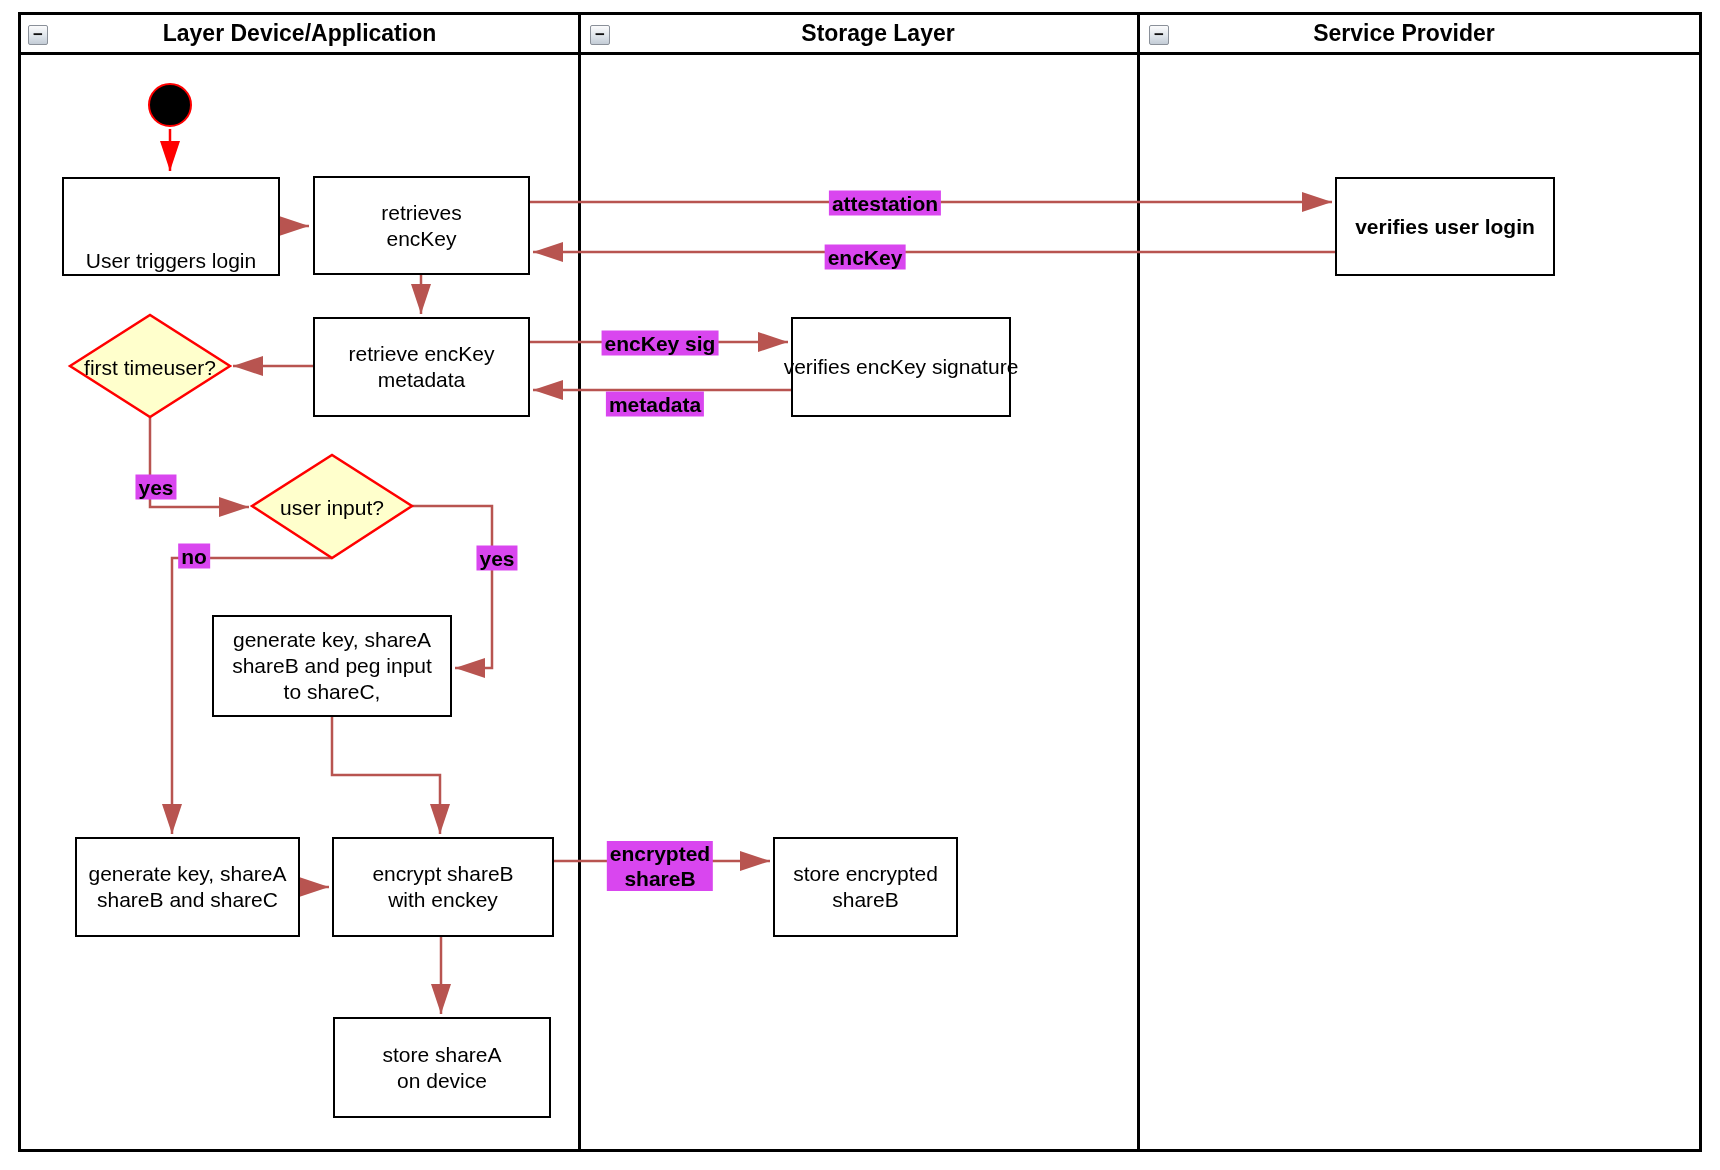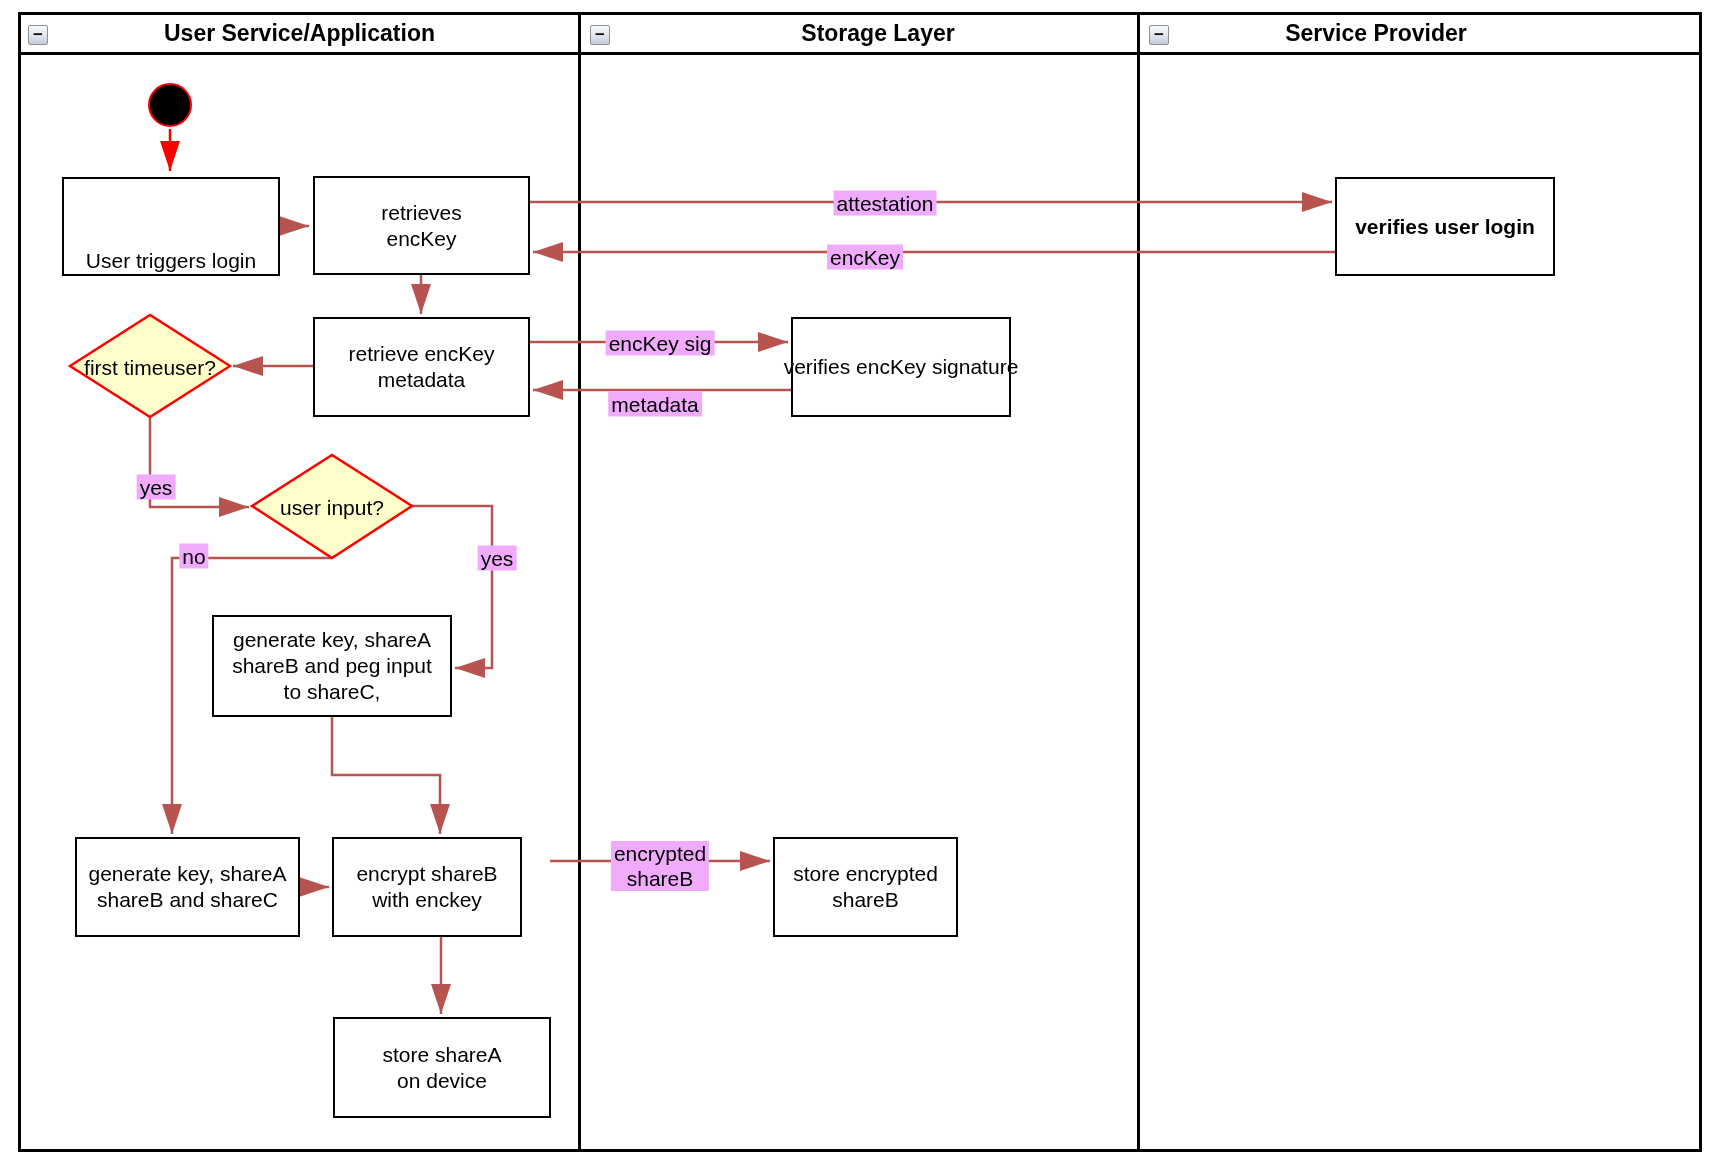--- a/index.html
+++ b/index.html
@@ -33,47 +33,47 @@
     display:flex;flex-direction:column;align-items:center;justify-content:center;
     text-align:center;font-size:21px;line-height:26px;z-index:3;}
   .node.nowrap{white-space:nowrap;overflow:visible;}
   .start-node{left:148px;top:83px;width:44px;height:44px;border-radius:50%;
     background:#000;border:2.5px solid var(--start-accent);z-index:3;}
 
   .decision-label{z-index:3;display:flex;flex-direction:row;align-items:center;justify-content:center;
     text-align:center;font-size:21px;line-height:25px;transform:translate(-50%,-50%);}
 
   
-  .edge-label{z-index:4;transform:translate(-50%,-50%);background:#f0abfc;padding:0 3px;
+  .edge-label{z-index:4;transform:translate(-50%,-50%);background:#d946ef;padding:0 3px;
     font-size:21px;line-height:25px;white-space:nowrap;text-align:center;
-    display:flex;flex-direction:column;align-items:center;}
+    display:flex;flex-direction:column;align-items:center;font-weight:bold;}
 
   
   #svg-edges{position:absolute;left:0;top:0;z-index:2;}
   .edge{stroke:var(--connector);stroke-width:2.5;fill:none;}
   .edge-start{stroke:var(--start-accent);stroke-width:2.5;fill:none;}
   .arrowhead-dark{fill:var(--connector);stroke:none;}
   .arrowhead-red{fill:var(--start-accent);stroke:none;}
   .decision-shape{fill:var(--decision-fill);stroke:var(--decision-border);stroke-width:2.5;}
 </style>
 </head>
 <body>
 
 <div class="abs frame"></div>
 <div class="abs hline"></div>
 <div class="abs vline" style="left:578px;"></div>
 <div class="abs vline" style="left:1137px;"></div>
 
 <div class="abs lane-title" style="left:21px;width:557px;">
-  <span>User Service/Application</span>
+  <span>Layer Device/Application</span>
 </div>
 <div class="abs lane-title" style="left:581px;width:556px;padding-left:38px;">
   <span>Storage Layer</span>
 </div>
-<div class="abs lane-title" style="left:1096px;width:560px;">
+<div class="abs lane-title" style="left:1124px;width:560px;">
   <span>Service Provider</span>
 </div>
 
 <div class="abs collapse-btn" style="left:28px;">
   <span>−</span>
 </div>
 <div class="abs collapse-btn" style="left:590px;">
   <span>−</span>
 </div>
 <div class="abs collapse-btn" style="left:1149px;">
@@ -138,21 +138,21 @@
   <span>generate key, shareA</span>
   <span>shareB and peg input</span>
   <span>to shareC,</span>
 </div>
 
 <div class="abs node" style="left:75px;top:837px;width:225px;height:100px;">
   <span>generate key, shareA</span>
   <span>shareB and shareC</span>
 </div>
 
-<div class="abs node" style="left:332px;top:837px;width:190px;height:100px;">
+<div class="abs node" style="left:332px;top:837px;width:222px;height:100px;">
   <span>encrypt shareB</span>
   <span>with enckey</span>
 </div>
 
 <div class="abs node" style="left:773px;top:837px;width:185px;height:100px;">
   <span>store encrypted</span>
   <span>shareB</span>
 </div>
 
 <div class="abs node" style="left:333px;top:1017px;width:218px;height:101px;">

